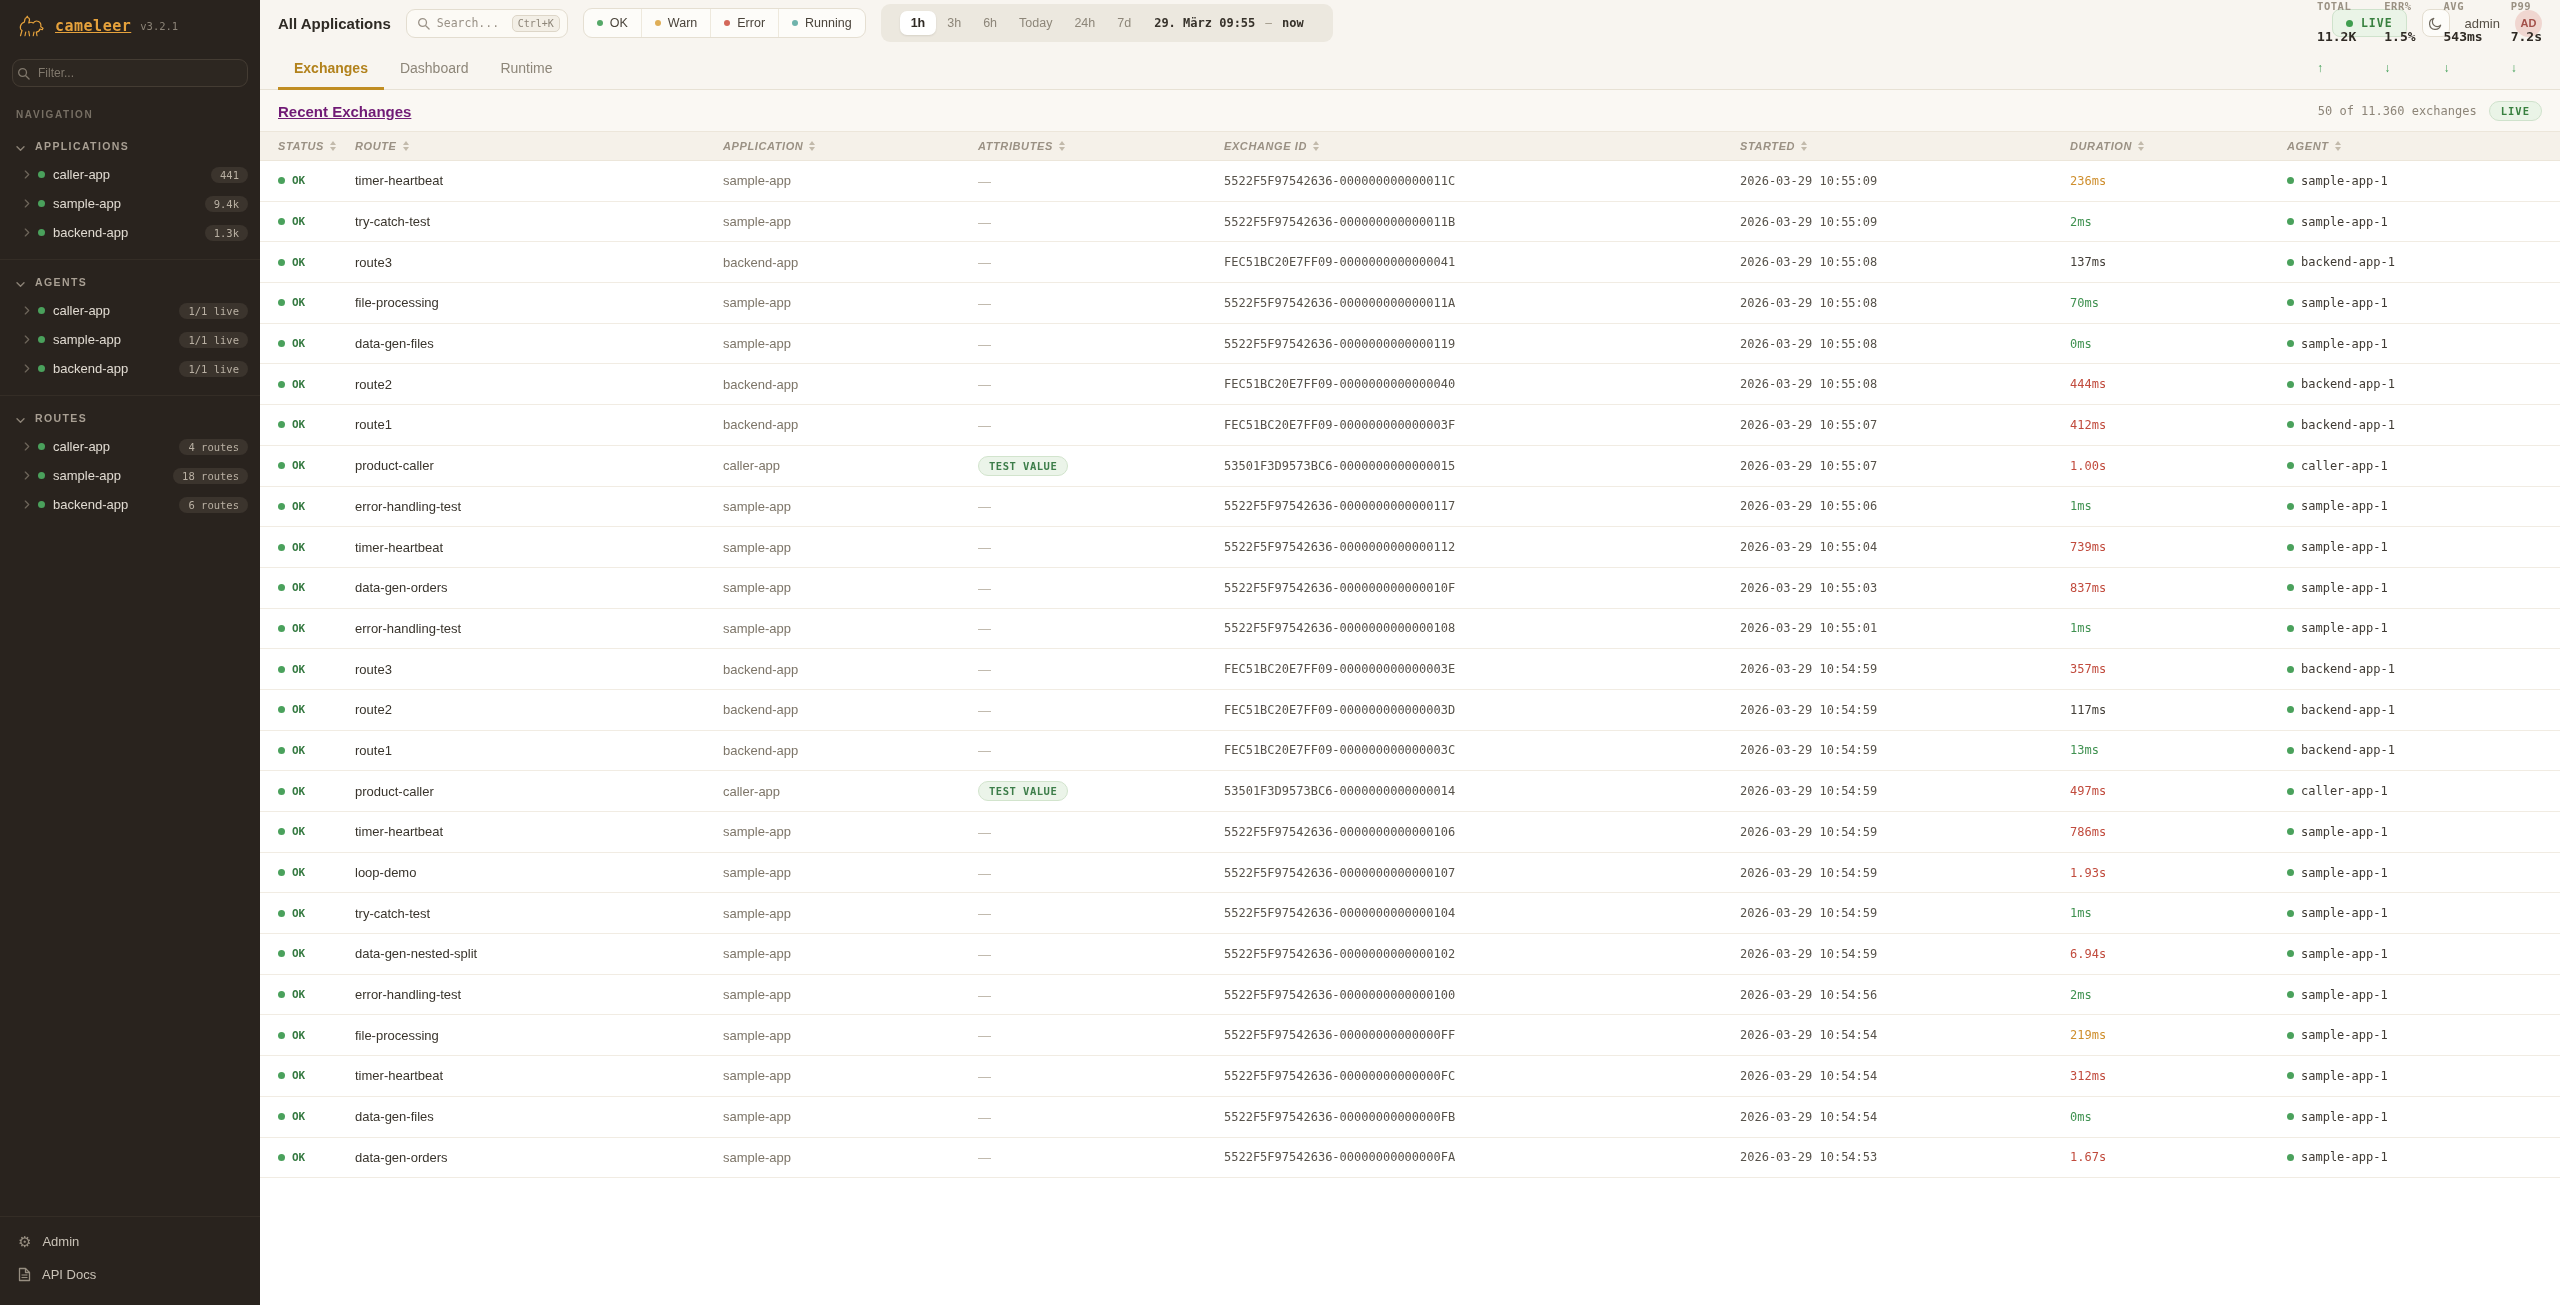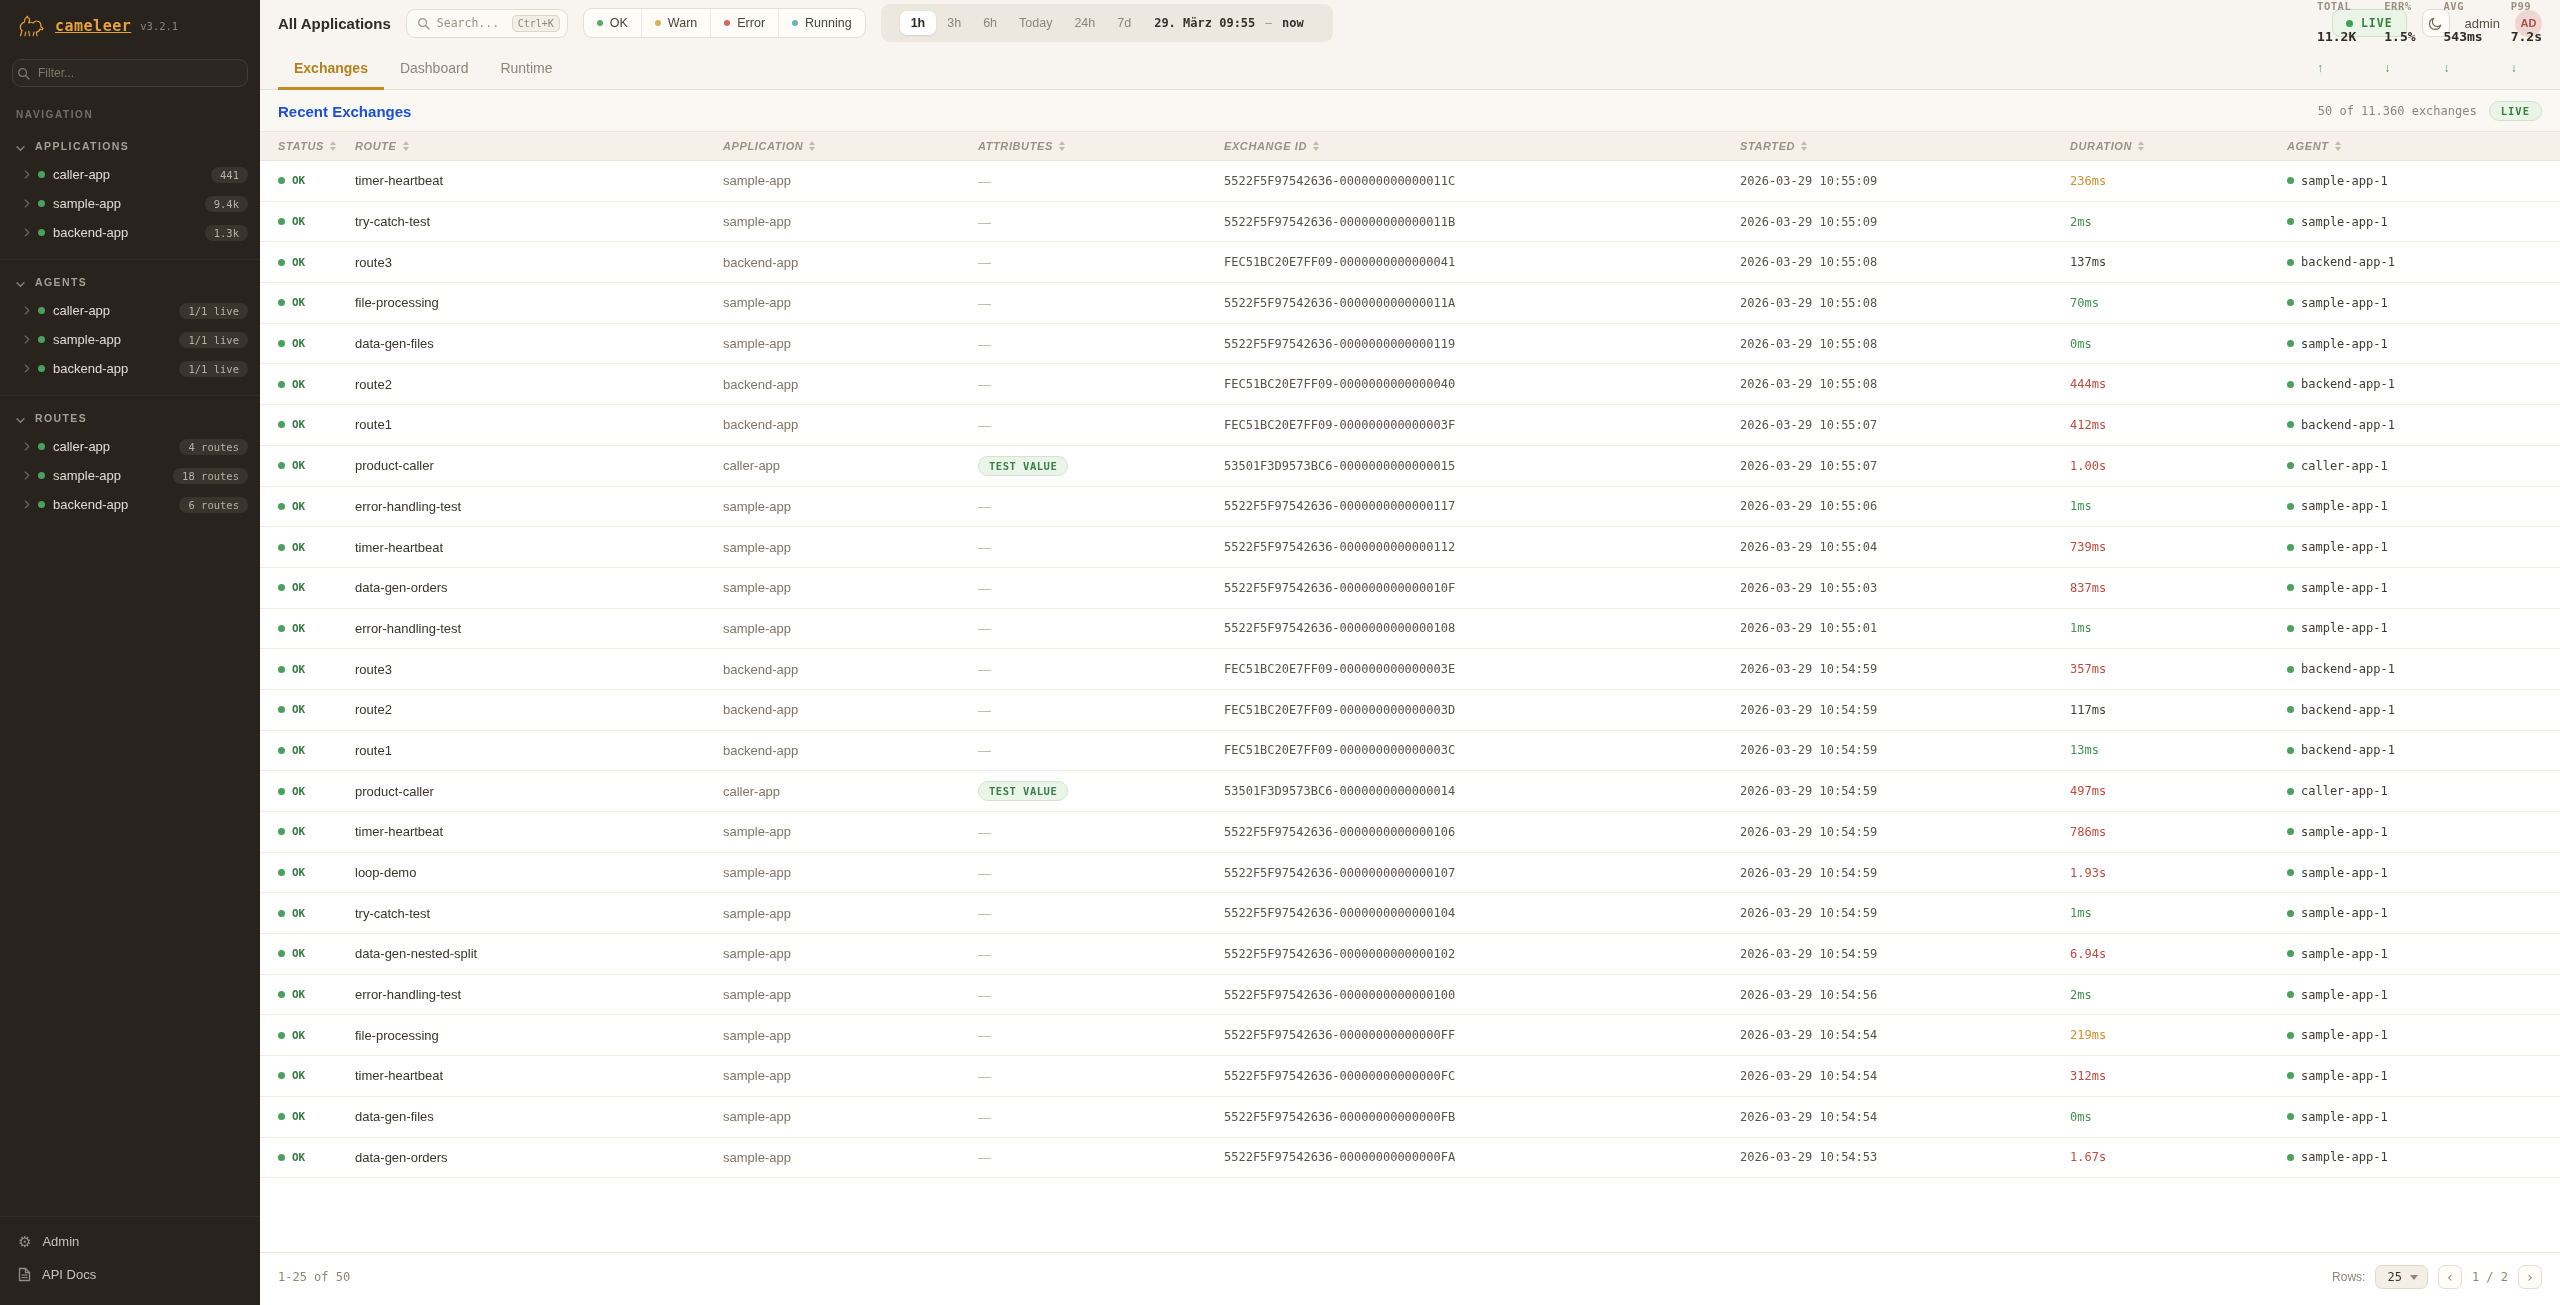--- a/index.html
+++ b/index.html
@@ -101,21 +101,21 @@
   .tab { position:relative; padding:12px 16px 13px; font-size:14px; color:#8d8679; cursor:pointer; }
   .tab.active { color:#b2821c; font-weight:bold; }
   .tab.active::after { content:""; position:absolute; left:0; right:0; bottom:-1px; height:3px; background:#c08d22; }
   .stats { margin-left:auto; display:flex; align-items:baseline; gap:28px; padding-bottom:14px; }
   .stat { display:flex; align-items:baseline; gap:17px;flex-direction:column; }
   .stat-label { font-family:"DejaVu Sans Mono",monospace; font-size:10.5px; font-weight:bold; color:#9a9183; letter-spacing:.5px; }
   .stat-value { font-family:"DejaVu Sans Mono",monospace; font-size:13px; font-weight:bold; color:#2f2a24; }
   .stat-arrow { font-size:12px; color:#3f9e55; font-weight:bold; }
 
   .title-row { display:flex; align-items:center; padding:11px 18px 10px; background:#faf8f3; }
-  .table-title { font-size:15px; font-weight:bold; color:#1d4ed8; }
+  .table-title { font-size:15px; font-weight:bold; color:#701a75;text-decoration:underline; }
   .title-right { margin-left:auto; display:flex; align-items:center; gap:12px; }
   .summary { font-family:"DejaVu Sans Mono",monospace; font-size:12px; color:#8d8578; }
   .live-pill {
     font-family:"DejaVu Sans Mono",monospace; font-size:10.5px; letter-spacing:1px; font-weight:bold; color:#38803f;
     border:1px solid #cfe2cc; background:#eaf4e7; border-radius:10px; padding:3px 11px;
   }
 
   .grid-cols { display:grid; grid-template-columns:77px 368px 255px 246px 516px 330px 217px 1fr; align-items:center; padding-left:18px; }
   .thead { height:30px; background:#f5f1e9; border-top:1px solid #ece6da; border-bottom:1px solid #ece6da; }
   .th { display:flex; align-items:center; gap:6px; font-size:11px; font-weight:bold; letter-spacing:.6px; color:#9a9184; cursor:pointer;font-style:italic; }
@@ -1023,30 +1023,13 @@
         <div class="started-cell">2026-03-29 10:54:53</div>
         <div class="dur-cell err">1.67s</div>
         <div class="agent-cell">
           <span class="dot"></span>
           <span>sample-app-1</span>
         </div>
       </div>
 
   </div>
 
-  <footer class="tfoot">
-    <span class="range-text">1-25 of 50</span>
-    <div class="foot-right">
-      <span class="rows-label">Rows:</span>
-      <div class="rows-select">
-        <span>25</span>
-        <span class="caret"></span>
-      </div>
-      <div class="pager-btn">
-          <span>‹</span>
-        </div>
-      <span class="page-ind">1 / 2</span>
-      <div class="pager-btn">
-          <span>›</span>
-        </div>
-    </div>
-  </footer>
 </div>
 
 </body></html>

